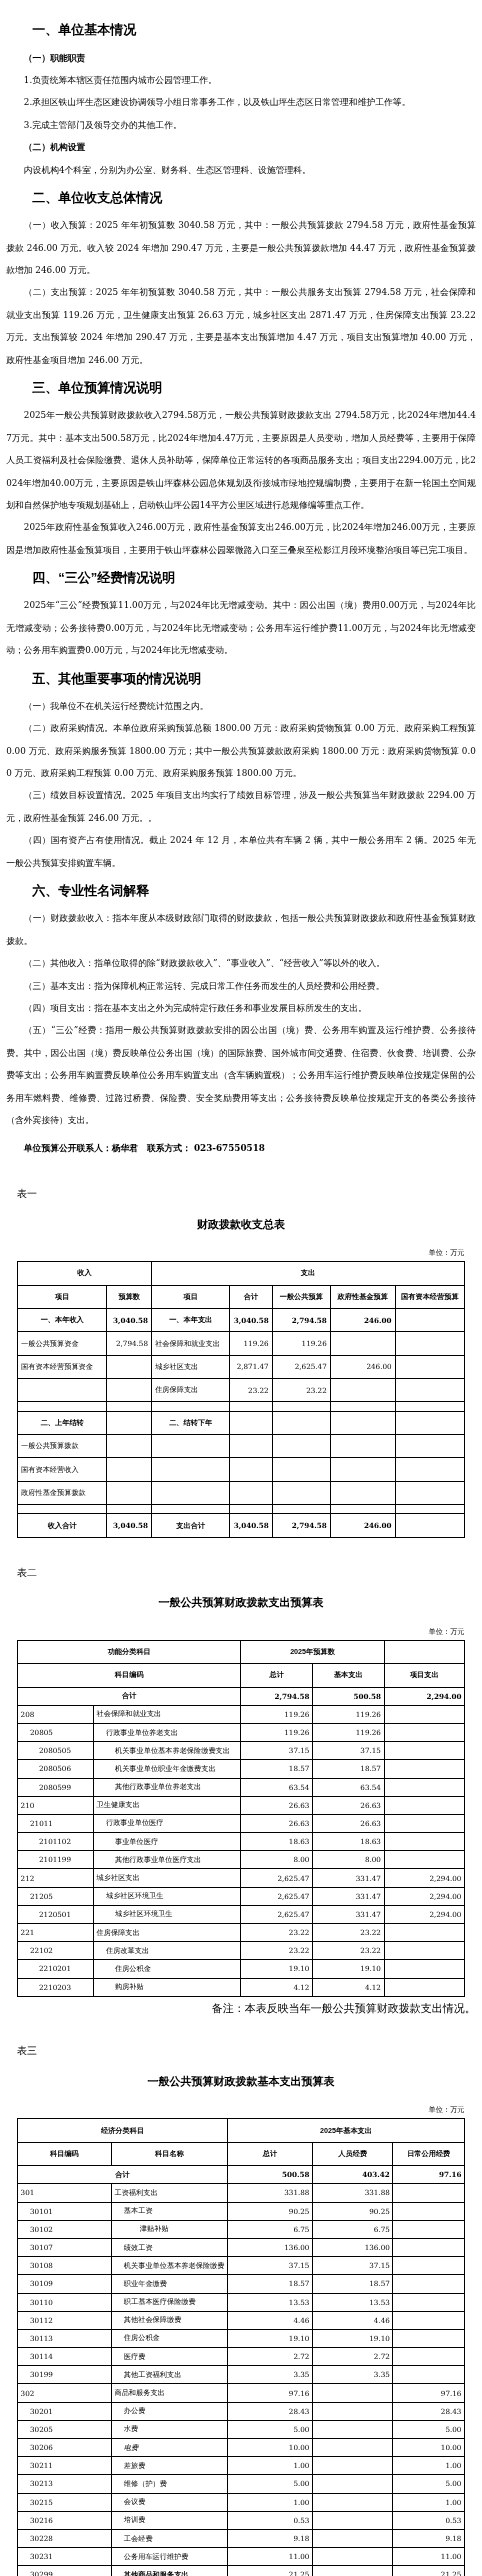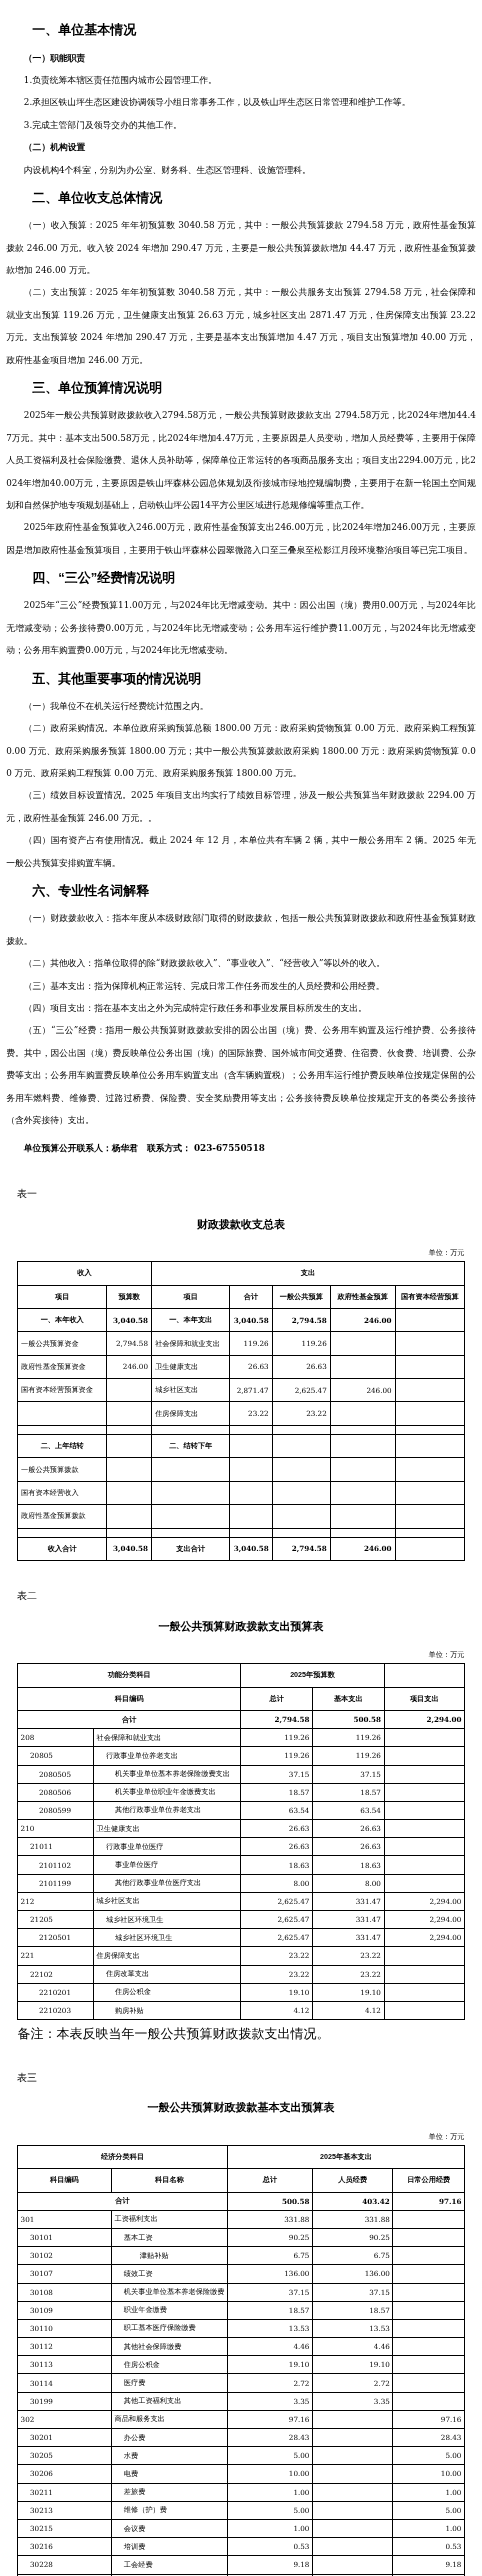--- a/index.html
+++ b/index.html
@@ -18,21 +18,21 @@
   .tbl-unit{font-family:"Liberation Sans","DejaVu Sans",sans-serif;text-align:right;font-size:7.2px;margin:0 11.3px 3.1px 0;}
   table.grid{border-collapse:collapse;width:448px;margin:0 auto;table-layout:fixed;border:1px solid #000;}
   .grid th,.grid td{border:0.5px solid #000;font-size:7.2px;padding:3.6px 2.6px;word-break:break-all;vertical-align:middle;}
   .grid th{font-family:"Liberation Sans","DejaVu Sans",sans-serif;font-weight:bold;text-align:center;padding:6.2px 1.5px;}
   .grid td.a-l{text-align:left;}
   .grid td.a-r{text-align:right;}
   .grid td.a-c{text-align:center;}
   .grid tr.bold td{font-weight:bold;}
   .grid tr.short td{padding:1px 2.6px;height:6.2px;}
   .grid.roomy td{padding:6.2px 3.1px;}
-  .tbl-note{font-size:13px;margin:4.6px 0 0 11.3px;}
+  .tbl-note{font-size:11px;margin:4.6px 0 0 11.3px;text-align:right;}
   .tbl-note:empty{display:none;}
 </style>
 </head>
 <body>
 
 <main class="page">
   <section id="doc-text">
       <p class="blk h1">一、单位基本情况</p>
       <p class="blk h2">（一）职能职责</p>
       <p class="blk p">1.负责统筹本辖区责任范围内城市公园管理工作。</p>
@@ -104,29 +104,20 @@
           <tr>
             <td class="a-l">一般公共预算资金</td>
             <td class="a-r">2,794.58</td>
             <td class="a-l">社会保障和就业支出</td>
             <td class="a-r">119.26</td>
             <td class="a-r">119.26</td>
             <td class="a-r"></td>
             <td class="a-r"></td>
           </tr>
           <tr>
-            <td class="a-l">政府性基金预算资金</td>
-            <td class="a-r">246.00</td>
-            <td class="a-l">卫生健康支出</td>
-            <td class="a-r">26.63</td>
-            <td class="a-r">26.63</td>
-            <td class="a-r"></td>
-            <td class="a-r"></td>
-          </tr>
-          <tr>
             <td class="a-l">国有资本经营预算资金</td>
             <td class="a-r"></td>
             <td class="a-l">城乡社区支出</td>
             <td class="a-r">2,871.47</td>
             <td class="a-r">2,625.47</td>
             <td class="a-r">246.00</td>
             <td class="a-r"></td>
           </tr>
           <tr>
             <td class="a-l"></td>
@@ -479,21 +470,21 @@
           </tr>
           <tr>
             <td class="a-l" style="padding-left: 12px;">30205</td>
             <td class="a-l" style="padding-left: 12px;">水费</td>
             <td class="a-r">5.00</td>
             <td class="a-r"></td>
             <td class="a-r">5.00</td>
           </tr>
           <tr>
             <td class="a-l" style="padding-left: 12px;">30206</td>
-            <td class="a-l" style="padding-left: 12px;">电费</td>
+            <td class="a-l" style="padding-left: 12px; font-style: italic;">电费</td>
             <td class="a-r">10.00</td>
             <td class="a-r"></td>
             <td class="a-r">10.00</td>
           </tr>
           <tr>
             <td class="a-l" style="padding-left: 12px;">30211</td>
             <td class="a-l" style="padding-left: 12px;">差旅费</td>
             <td class="a-r">1.00</td>
             <td class="a-r"></td>
             <td class="a-r">1.00</td>

